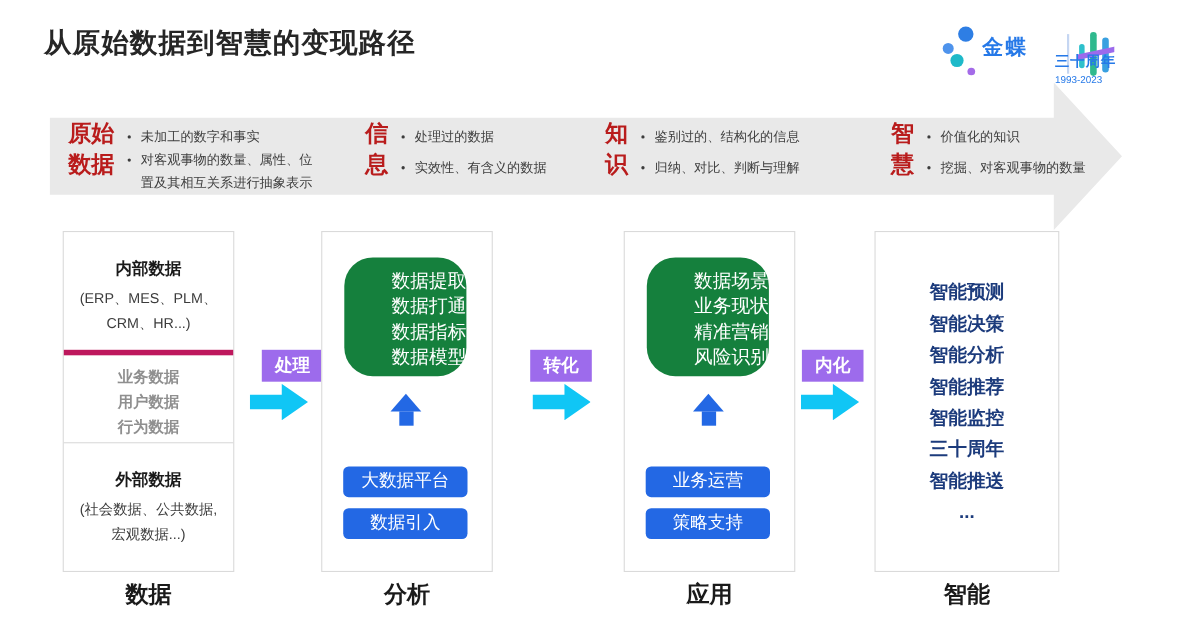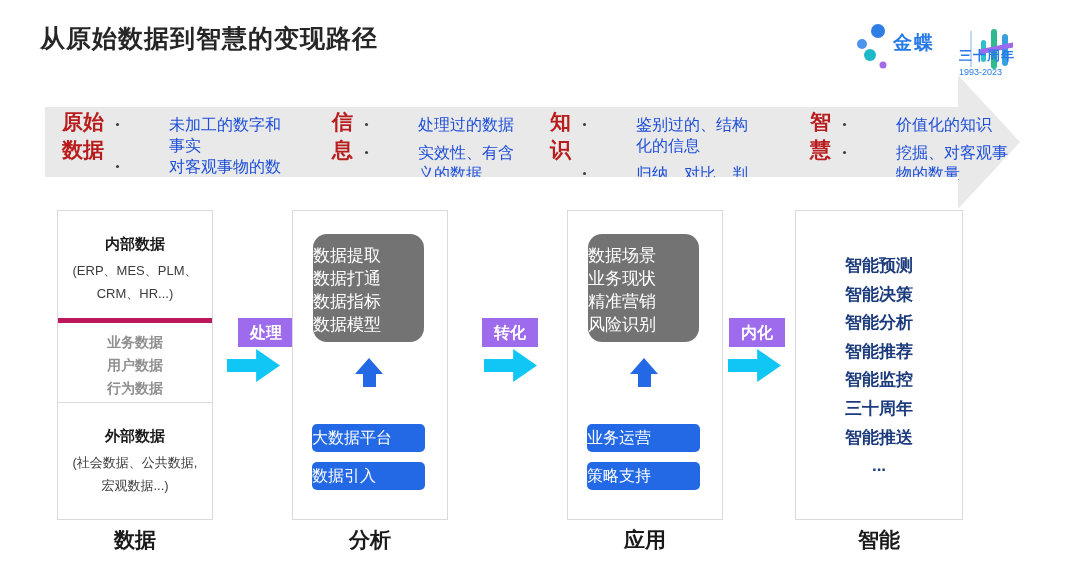--- a/index.html
+++ b/index.html
@@ -16,35 +16,35 @@
   #logo-anniv{left:959px;top:33px;color:#2679E8;margin-top:14px;}
   #logo-anniv .l1{font-size:13px;font-weight:bold;letter-spacing:1px;}
   #logo-anniv .l2{font-size:9px;margin-top:2px;}
 
   
   #banner{left:45px;top:75px;width:985px;height:135px;background:#E9E9E9;
     clip-path:polygon(0px 32px,913px 32px,913px 0px,975px 67px,913px 134px,913px 102px,0px 102px);}
   .stage{position:absolute;top:33px;display:flex;gap:12px;}
   .stage-label{font-size:21px;font-weight:bold;line-height:28px;color:#b91c1c;white-space:nowrap;}
   .stage-bullets{padding-top:6px;}
-  .bullet{display:flex;font-size:16px;color:#1d4ed8;line-height:21px;gap:41px;}
+  .bullet{display:flex;font-size:12px;color:#404040;line-height:21px;}
   .bullet .dot{flex:0 0 auto;width:3px;height:3px;border-radius:50%;background:#3c3c3c;margin:9px 9px 0 0;}
   .sb-tall .bullet{margin-bottom:7px;}
 
   
   .col-box{position:absolute;top:210px;height:310px;background:#fff;border:1px solid #DADADA;box-sizing:border-box;}
   .sec{box-sizing:border-box;text-align:center;}
   .sec-heading{font-size:15px;font-weight:bold;color:#1a1a1a;margin-bottom:5px;}
   .sec-line{font-size:13px;color:#3c3c3c;line-height:23px;}
   .gray-item{font-size:14px;color:#8F8F8F;font-weight:600;line-height:23px;}
 
-  .panel{position:absolute;top:234px;width:111px;height:108px;background:#737373;border-radius:14px;
-         color:#fff;font-size:17px;line-height:23px;text-align:left;padding-top:10px;box-sizing:border-box;}
+  .panel{position:absolute;top:234px;width:111px;height:108px;background:#15803d;border-radius:26px;
+         color:#fff;font-size:17px;line-height:23px;text-align:right;padding-top:10px;box-sizing:border-box;}
   .pill{position:absolute;width:113px;height:28px;background:#2368E4;border-radius:5px;color:#fff;
-        font-size:16px;line-height:28px;}
+        font-size:16px;line-height:28px;text-align:center;}
   .up-arrow{position:absolute;top:358px;width:28px;}
   .up-tri{width:0;height:0;border-left:14px solid transparent;border-right:14px solid transparent;
           border-bottom:16px solid #2368E4;}
   .up-stem{width:13px;height:13px;background:#2368E4;margin:0 auto;}
 
   .ai-list{padding-top:41px;text-align:center;}
   .ai-item{font-size:17px;font-weight:bold;color:#1C3B7C;line-height:28.6px;}
 
   
   .conn-label{position:absolute;top:318px;width:56px;height:29px;background:#9D6BEC;color:#fff;

